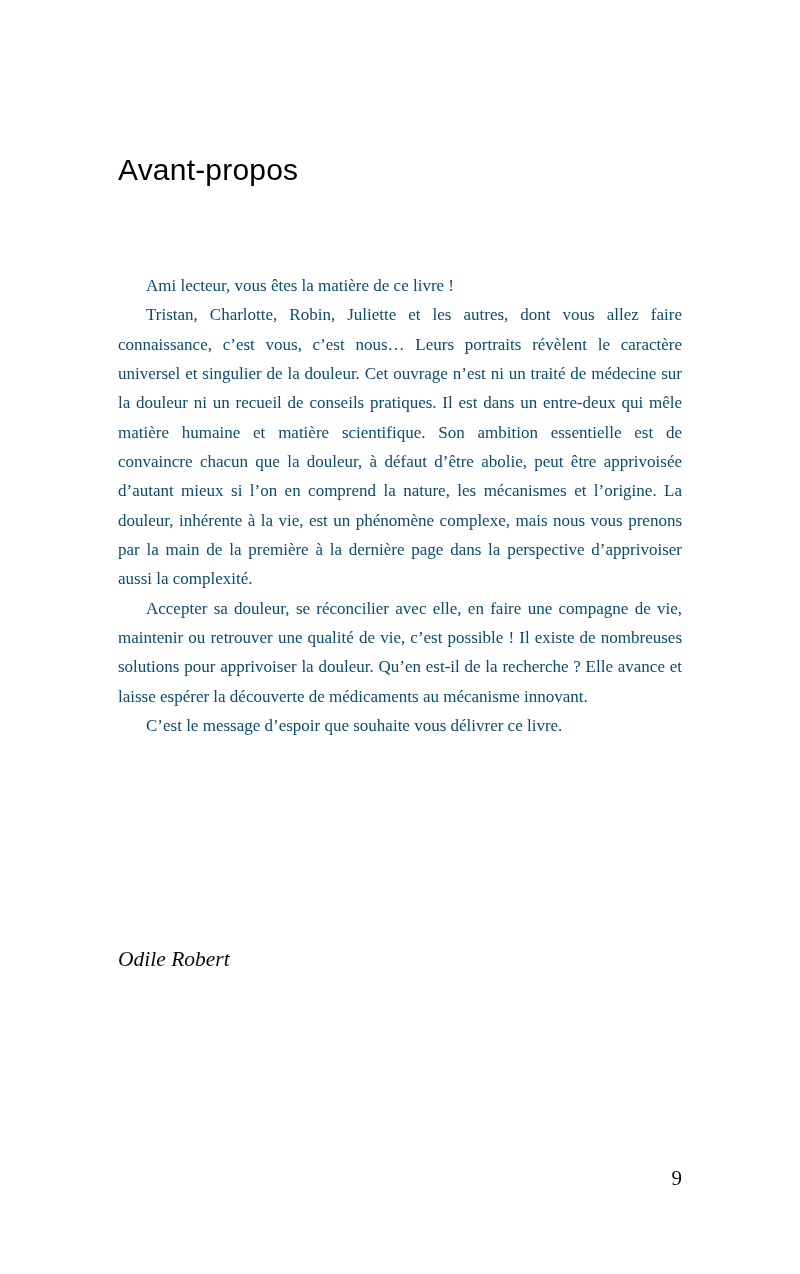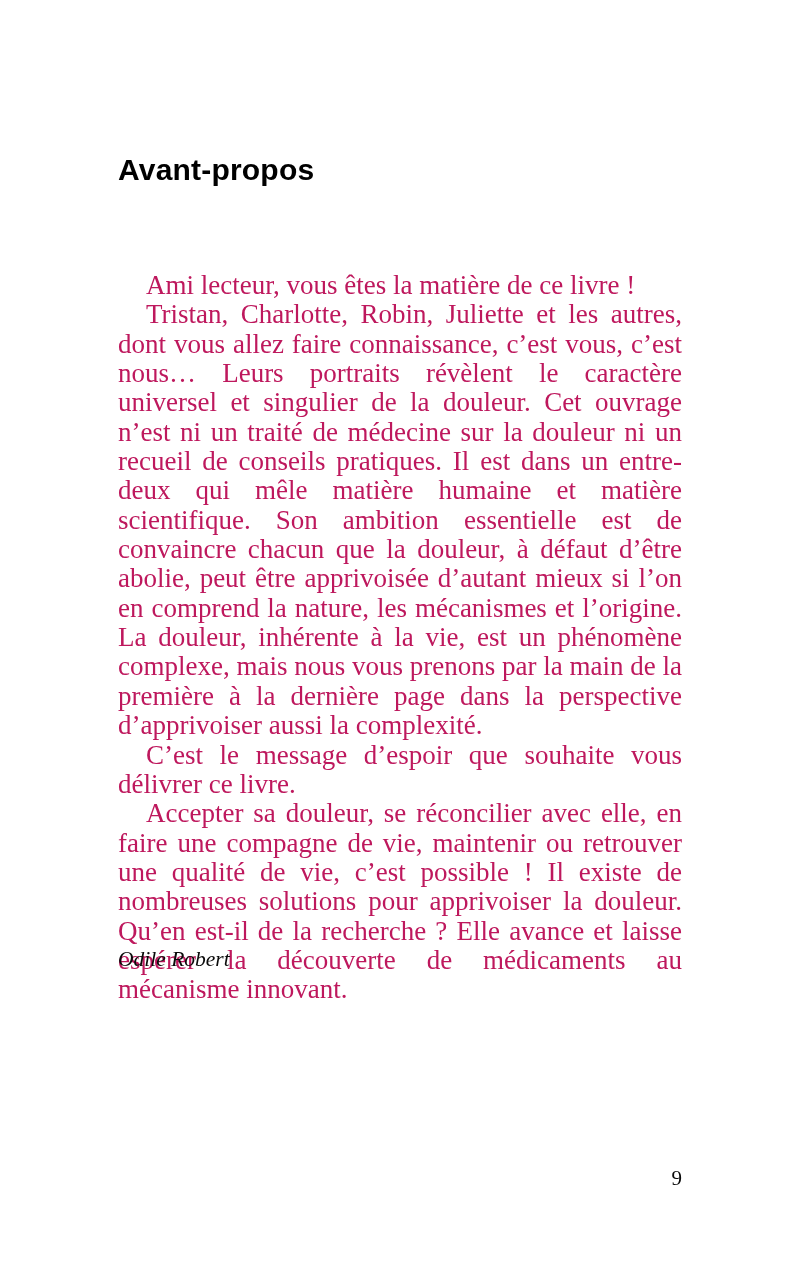--- a/index.html
+++ b/index.html
@@ -14,34 +14,34 @@
     background: #ffffff;
     color: #0a0a0a;
     font-family: "Liberation Serif", serif;
     overflow: hidden;
   }
   .chapter-title {
     position: absolute;
     left: 118px;
     top: 133px;
     font-family: "Liberation Sans", sans-serif;
-    font-weight: 700;
+    font-weight: 400;
     font-size: 30px;
     letter-spacing: 0.2px;
     color: #000000;
   }
   .body-text {
     position: absolute;
     left: 118px;
     top: 271px;
     width: 564px;
-    font-size: 27px;
+    font-size: 17px;
     line-height: 29.35px;
     text-align: justify;
-    color: #be185d;
+    color: #0c4a6e;
   }
   .body-text p {
     margin: 0;
     padding: 0;
     text-indent: 28px;
   }
   .author-signature {
     position: absolute;
     left: 118px;
     top: 947px;
@@ -63,21 +63,21 @@
 </head>
 <body>
 
 <div class="book-page">
 
   <h1 class="chapter-title">Avant-propos</h1>
 
   <div class="body-text">
     <p>Ami lecteur, vous êtes la matière de ce livre !</p>
     <p>Tristan, Charlotte, Robin, Juliette et les autres, dont vous allez faire connaissance, c’est vous, c’est nous… Leurs portraits révèlent le caractère universel et singulier de la douleur. Cet ouvrage n’est ni un traité de médecine sur la douleur ni un recueil de conseils pratiques. Il est dans un entre-deux qui mêle matière humaine et matière scientifique. Son ambition essentielle est de convaincre chacun que la douleur, à défaut d’être abolie, peut être apprivoisée d’autant mieux si l’on en comprend la nature, les mécanismes et l’origine. La douleur, inhérente à la vie, est un phénomène complexe, mais nous vous prenons par la main de la première à la dernière page dans la perspective d’apprivoiser aussi la complexité.</p>
+    <p>Accepter sa douleur, se réconcilier avec elle, en faire une compagne de vie, maintenir ou retrouver une qualité de vie, c’est possible ! Il existe de nombreuses solutions pour apprivoiser la douleur. Qu’en est-il de la recherche ? Elle avance et laisse espérer la découverte de médicaments au mécanisme innovant.</p>
     <p>C’est le message d’espoir que souhaite vous délivrer ce livre.</p>
-    <p>Accepter sa douleur, se réconcilier avec elle, en faire une compagne de vie, maintenir ou retrouver une qualité de vie, c’est possible ! Il existe de nombreuses solutions pour apprivoiser la douleur. Qu’en est-il de la recherche ? Elle avance et laisse espérer la découverte de médicaments au mécanisme innovant.</p>
   </div>
 
   <div class="author-signature">Odile Robert</div>
 
   <div class="page-number">9</div>
 
 </div>
 
 </body></html>

